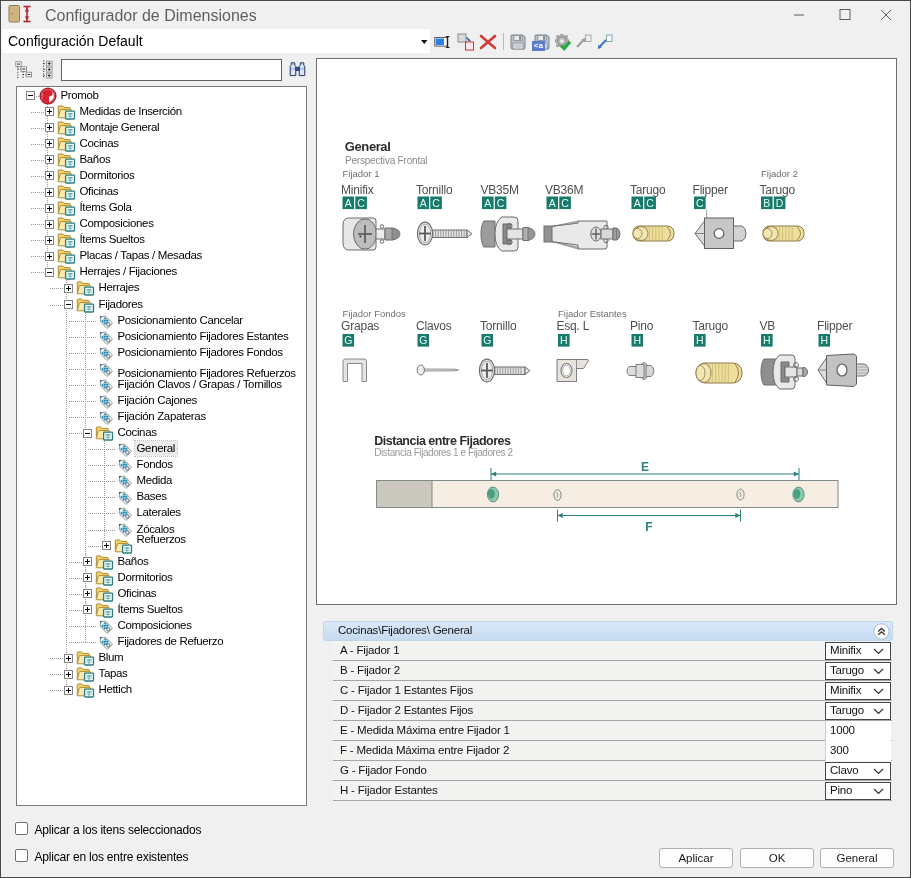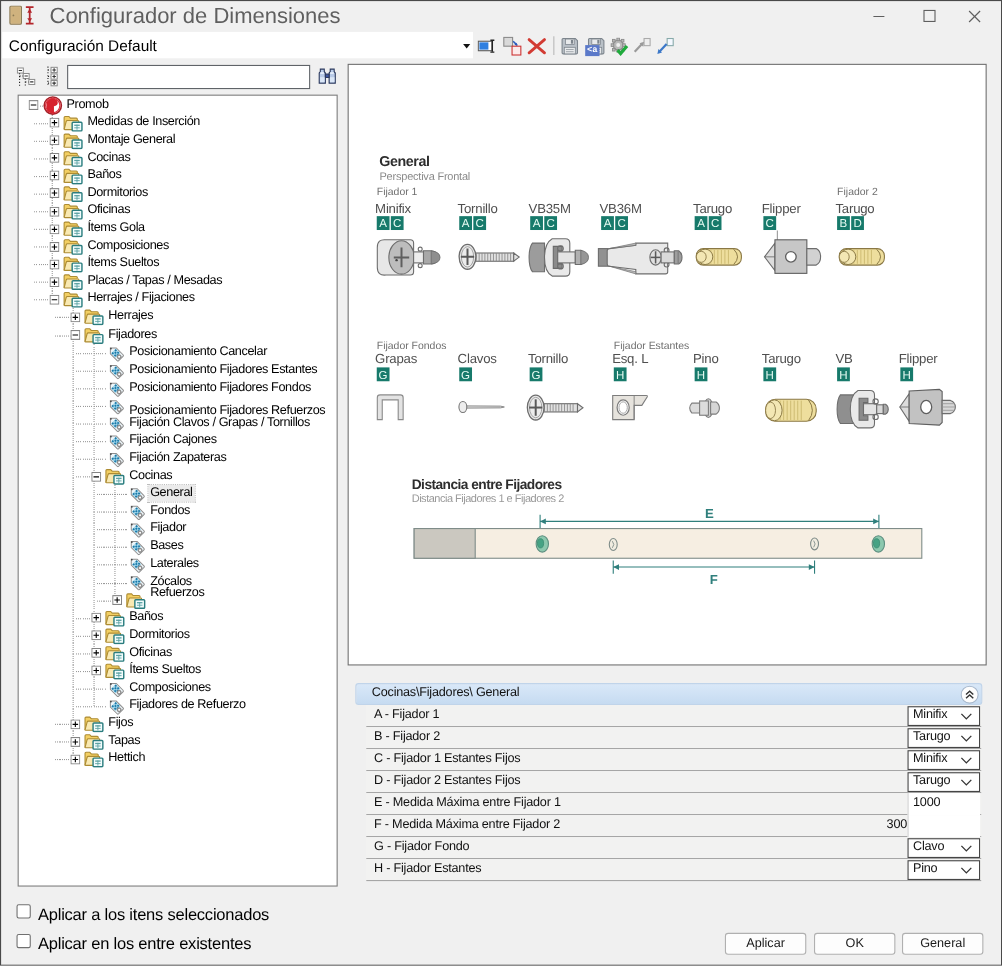--- a/index.html
+++ b/index.html
@@ -1,28 +1,28 @@
 <!DOCTYPE html>
 <html><head><meta charset="utf-8"><style>
 html,body{margin:0;padding:0}
 #win{position:relative;width:911px;height:878px;background:#f0f0f0;border:1px solid #494949;box-sizing:border-box;font-family:"Liberation Sans",sans-serif;overflow:hidden}
 .ab{position:absolute}
-.ttl{position:absolute;left:44px;top:7px;font-size:20px;line-height:15px;color:#5f5f5f}
+.ttl{position:absolute;left:44px;top:7px;font-size:16px;line-height:15px;color:#5f5f5f}
 .combo{position:absolute;left:1px;top:28px;width:428px;height:24px;background:#fff}
 .combotext{position:absolute;left:7px;top:33px;font-size:14px;line-height:15px;color:#000}
 .srch{position:absolute;left:60px;top:58px;width:221px;height:22px;background:#fff;border:1px solid #5f6368;box-sizing:border-box}
 #treepanel{position:absolute;left:15px;top:85px;width:291px;height:720px;background:#fff;border:1px solid #7a7a7a;box-sizing:border-box;overflow:hidden}
 .trow{position:absolute;font-size:11.5px;letter-spacing:-0.35px;color:#000;height:15px;line-height:15px;white-space:pre}
 .trow.sel{background:#ebebeb;outline:1px dotted #bdbdbd;padding:0 2px;margin-left:-2px}
 .dotv{position:absolute;width:1px;background-image:repeating-linear-gradient(to bottom,#9a9a9a 0 1px,transparent 1px 2px)}
 .doth{position:absolute;height:1px;background-image:repeating-linear-gradient(to right,#9a9a9a 0 1px,transparent 1px 2px)}
 #preview{position:absolute;left:315px;top:57px;width:581px;height:547px;background:#fff;border:1px solid #6e6e6e;box-sizing:border-box}
 .ptxt{font-size:11.5px;letter-spacing:-0.2px;color:#111;white-space:pre}
 .chk{position:absolute;width:13px;height:13px;background:#fff;border:1px solid #707070;border-radius:2px;box-sizing:border-box}
-.chklbl{position:absolute;font-size:15px;letter-spacing:-0.2px;color:#000;white-space:pre}
+.chklbl{position:absolute;font-size:12px;letter-spacing:-0.2px;color:#000;white-space:pre}
 .btn{position:absolute;width:74px;height:20px;background:#fdfdfd;border:1px solid #b0b0b0;border-radius:3px;box-sizing:border-box;font-size:11.5px;color:#1a1a1a;text-align:center;line-height:18px}
 </style></head><body>
 <div id="win">
 <svg class="ab" style="left:7px;top:4px" width="26" height="18" viewBox="0 0 26 18">
 <rect x="1" y="0.5" width="10.5" height="16.5" rx="1.2" fill="#d8bd8d" stroke="#8a7a55"></rect>
 <rect x="2.1" y="1.6" width="8.3" height="14.2" rx="0.8" fill="#cfb27e"></rect>
 <circle cx="4.2" cy="9" r="0.8" fill="#8a7a55"></circle>
 <g stroke="#b3252b" stroke-width="1.6">
         <line x1="19" y1="2" x2="19" y2="16"></line>
         <line x1="15.5" y1="1.5" x2="22.5" y2="1.5"></line>
@@ -553,21 +553,21 @@
             <rect x="8.6" y="5.2" width="1.6" height="1.6"></rect>
 <rect x="7.0" y="7.1" width="1.6" height="1.6"></rect>
             <rect x="9.9" y="7.1" width="1.6" height="1.6"></rect>
 <rect x="5.5" y="9.0" width="1.6" height="1.6"></rect>
             <rect x="8.6" y="9.0" width="1.6" height="1.6"></rect>
 </g>
 <circle cx="12.7" cy="8.0" r="1.6" fill="#fff" stroke="#8e8e8e" stroke-width="1.3"></circle>
 <circle cx="2.1" cy="8.0" r="0.8" fill="#444"></circle>
 </g>
 </svg>
-<div class="trow" style="left:119.5px;top:386.3px">Fijador</div>
+<div class="trow" style="left:119.5px;top:386.3px">Medida</div>
 <div class="doth" style="left:71.0px;top:410.4px;width:28px"></div>
 <svg class="ab" style="left:99.0px;top:402.35px" width="16" height="16" viewBox="0 0 16 16">
 <g transform="rotate(45 8 8)">
 <path d="M1.4 8.0 L5.2 4.2 L13.9 4.2 Q14.9 4.2 14.9 5.2 L14.9 10.8 Q14.9 11.8 13.9 11.8 L5.2 11.8 Z" fill="#eef6fa" stroke="#8e8e8e" stroke-width="0.9"></path>
 <rect x="5.3" y="5.0" width="5.8" height="6.0" fill="#9fd4e8"></rect>
 <g fill="#1978a8">
 <rect x="5.5" y="5.2" width="1.6" height="1.6"></rect>
             <rect x="8.6" y="5.2" width="1.6" height="1.6"></rect>
 <rect x="7.0" y="7.1" width="1.6" height="1.6"></rect>
             <rect x="9.9" y="7.1" width="1.6" height="1.6"></rect>
@@ -733,21 +733,21 @@
         <line x1="4.5" y1="2" x2="4.5" y2="7" stroke="#000" stroke-width="1"></line>
       </svg>
 <svg class="ab" style="left:59.0px;top:563.0500000000001px" width="19" height="16" viewBox="0 0 19 16">
 <path d="M1.3 13.6 L1.3 2.8 Q1.3 1.9 2.2 1.9 L5.6 1.9 L7.0 3.4 L12.4 3.4 Q13.3 3.4 13.3 4.3 L13.3 5.2" fill="#f3cf63" stroke="#ad8c33" stroke-width="1"></path>
 <path d="M1.3 13.6 L3.2 6.4 Q3.4 5.6 4.2 5.6 L13.8 5.6 Q14.8 5.6 14.6 6.4 L12.8 13.0 Q12.6 13.8 11.7 13.8 L1.9 13.8 Q1.3 13.8 1.3 13.6 Z" fill="#f9e9b2" stroke="#ad8c33" stroke-width="1"></path>
 <rect x="8.6" y="7.2" width="8.9" height="7.8" rx="0.8" fill="#f2fcfc" stroke="#2b7d7f" stroke-width="1.3"></rect>
 <rect x="10.5" y="9.3" width="5.0" height="1.2" fill="#5aa2a4"></rect>
 <line x1="10.5" y1="12.2" x2="15.5" y2="12.2" stroke="#5aa2a4" stroke-width="0.8"></line>
 <line x1="13.0" y1="9.3" x2="13.0" y2="14.0" stroke="#5aa2a4" stroke-width="0.8"></line>
 </svg>
-<div class="trow" style="left:81.5px;top:563.1px">Fijos</div>
+<div class="trow" style="left:81.5px;top:563.1px">Blum</div>
 <div class="doth" style="left:33.0px;top:587.1px;width:13.5px"></div>
 <svg class="ab" style="left:47.0px;top:582.62px" width="9" height="9" viewBox="0 0 9 9">
 <rect x="0.5" y="0.5" width="8" height="8" fill="#fff" stroke="#848484" stroke-width="1"></rect>
 <line x1="2" y1="4.5" x2="7" y2="4.5" stroke="#000" stroke-width="1"></line>
         <line x1="4.5" y1="2" x2="4.5" y2="7" stroke="#000" stroke-width="1"></line>
       </svg>
 <svg class="ab" style="left:59.0px;top:579.12px" width="19" height="16" viewBox="0 0 19 16">
 <path d="M1.3 13.6 L1.3 2.8 Q1.3 1.9 2.2 1.9 L5.6 1.9 L7.0 3.4 L12.4 3.4 Q13.3 3.4 13.3 4.3 L13.3 5.2" fill="#f3cf63" stroke="#ad8c33" stroke-width="1"></path>
 <path d="M1.3 13.6 L3.2 6.4 Q3.4 5.6 4.2 5.6 L13.8 5.6 Q14.8 5.6 14.6 6.4 L12.8 13.0 Q12.6 13.8 11.7 13.8 L1.9 13.8 Q1.3 13.8 1.3 13.6 Z" fill="#f9e9b2" stroke="#ad8c33" stroke-width="1"></path>
 <rect x="8.6" y="7.2" width="8.9" height="7.8" rx="0.8" fill="#f2fcfc" stroke="#2b7d7f" stroke-width="1.3"></rect>
@@ -1072,21 +1072,21 @@
 <svg class="ab" style="left:872px;top:707px" width="11" height="7" viewBox="0 0 11 7">
       <path d="M1 1 L5.5 5.5 L10 1" fill="none" stroke="#333" stroke-width="1.2"></path>
     </svg>
 <div class="ab" style="left:332px;top:720px;width:559px;height:20px;background:#f2f2f1;border-bottom:1px solid #a6a6a6;box-sizing:border-box"></div>
 <div class="ab ptxt" style="left:339px;top:723px">E - Medida Máxima entre Fijador 1</div>
 <div class="ab" style="left:824px;top:720px;width:66px;height:20px;background:#fff;border-left:1px solid #cfcfcf;box-sizing:border-box"></div>
 <div class="ab ptxt" style="left:829px;top:723px">1000</div>
 <div class="ab" style="left:332px;top:740px;width:559px;height:20px;background:#f2f2f1;border-bottom:1px solid #a6a6a6;box-sizing:border-box"></div>
 <div class="ab ptxt" style="left:339px;top:743px">F - Medida Máxima entre Fijador 2</div>
 <div class="ab" style="left:824px;top:740px;width:66px;height:20px;background:#fff;border-left:1px solid #cfcfcf;box-sizing:border-box"></div>
-<div class="ab ptxt" style="left:805px;top:743px">300</div>
+<div class="ab ptxt" style="left:829px;top:743px">300</div>
 <div class="ab" style="left:332px;top:760px;width:559px;height:20px;background:#f2f2f1;border-bottom:1px solid #a6a6a6;box-sizing:border-box"></div>
 <div class="ab ptxt" style="left:339px;top:763px">G - Fijador Fondo</div>
 <div class="ab" style="left:824px;top:761px;width:66px;height:18px;background:#fff;border:1px solid #454545;box-sizing:border-box"></div>
 <div class="ab ptxt" style="left:829px;top:763px">Clavo</div>
 <svg class="ab" style="left:872px;top:767px" width="11" height="7" viewBox="0 0 11 7">
       <path d="M1 1 L5.5 5.5 L10 1" fill="none" stroke="#333" stroke-width="1.2"></path>
     </svg>
 <div class="ab" style="left:332px;top:780px;width:559px;height:20px;background:#f2f2f1;border-bottom:1px solid #a6a6a6;box-sizing:border-box"></div>
 <div class="ab ptxt" style="left:339px;top:783px">H - Fijador Estantes</div>
 <div class="ab" style="left:824px;top:781px;width:66px;height:18px;background:#fff;border:1px solid #454545;box-sizing:border-box"></div>

